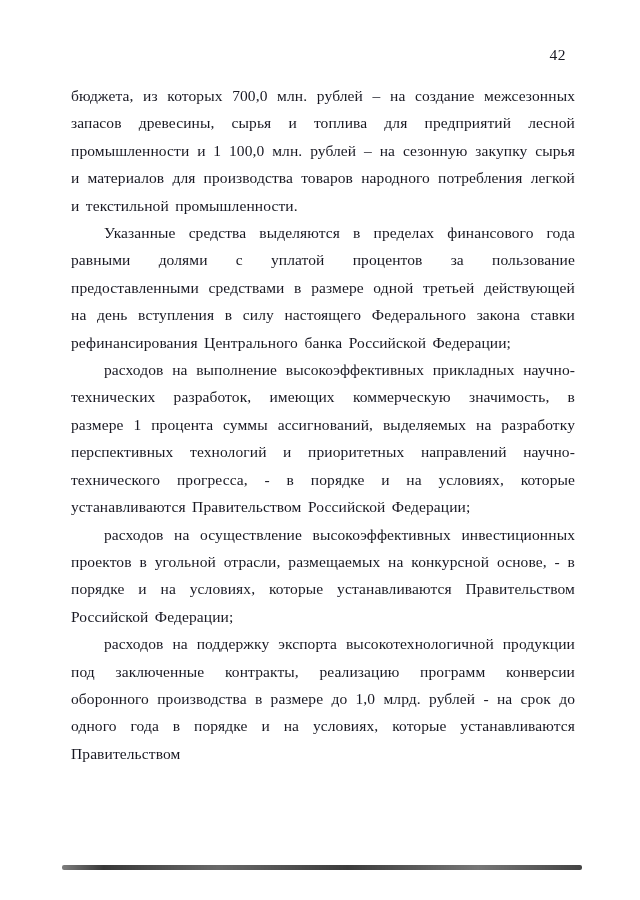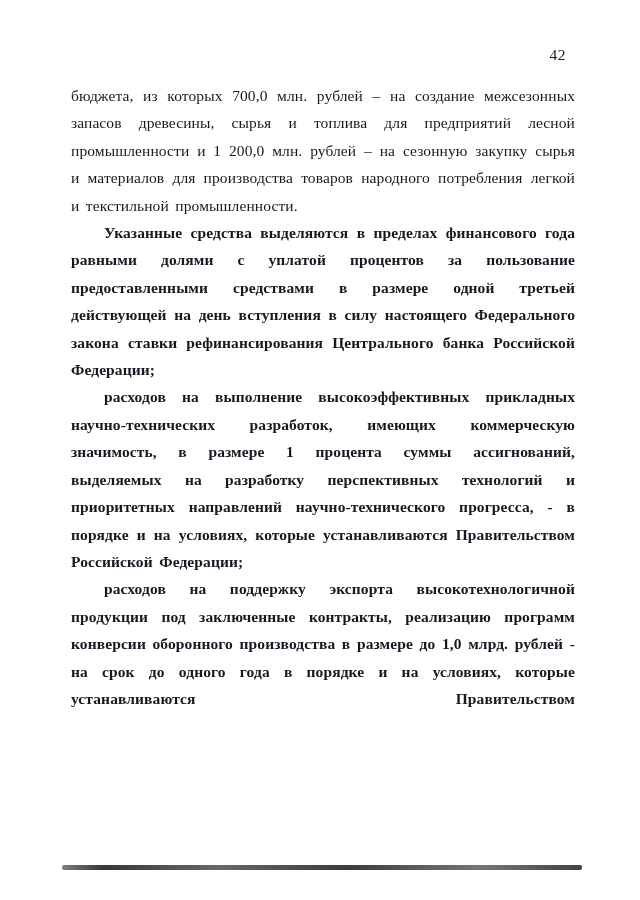--- a/index.html
+++ b/index.html
@@ -36,21 +36,20 @@
     line-height: 27.4px;
     text-align: justify;
     word-spacing: 2.5px;
     letter-spacing: 0.1px;
   }
   .para {
     margin: 0;
   }
   .para.indent {
     text-indent: 33px;
-    font-weight: bold;
   }
   .para.runs-over {
     
     text-align-last: justify;
   }
   .scan-artifact {
     position: absolute;
     left: 62px;
     right: 58px;
     bottom: 30px;
@@ -67,21 +66,22 @@
   }
 </style>
 </head>
 <body>
 
 <div class="page">
 
   <div class="page-number">42</div>
 
   <div class="content">
-    <p class="para">бюджета, из которых 700,0 млн. рублей – на создание межсезонных запасов древесины, сырья и топлива для предприятий лесной промышленности и 1 200,0 млн. рублей – на сезонную закупку сырья и материалов для производства товаров народного потребления легкой и текстильной промышленности.</p>
+    <p class="para">бюджета, из которых 700,0 млн. рублей – на создание межсезонных запасов древесины, сырья и топлива для предприятий лесной промышленности и 1 100,0 млн. рублей – на сезонную закупку сырья и материалов для производства товаров народного потребления легкой и текстильной промышленности.</p>
     <p class="para indent">Указанные средства выделяются в пределах финансового года равными долями с уплатой процентов за пользование предоставленными средствами в размере одной третьей действующей на день вступления в силу настоящего Федерального закона ставки рефинансирования Центрального банка Российской Федерации;</p>
     <p class="para indent">расходов на выполнение высокоэффективных прикладных научно-технических разработок, имеющих коммерческую значимость, в размере 1 процента суммы ассигнований, выделяемых на разработку перспективных технологий и приоритетных направлений научно-технического прогресса, - в порядке и на условиях, которые устанавливаются Правительством Российской Федерации;</p>
+    <p class="para indent">расходов на осуществление высокоэффективных инвестиционных проектов в угольной отрасли, размещаемых на конкурсной основе, - в порядке и на условиях, которые устанавливаются Правительством Российской Федерации;</p>
     <p class="para indent runs-over">расходов на поддержку экспорта высокотехнологичной продукции под заключенные контракты, реализацию программ конверсии оборонного производства в размере до 1,0 млрд. рублей - на срок до одного года в порядке и на условиях, которые устанавливаются Правительством</p>
   </div>
 
   <div class="scan-artifact"></div>
 
 </div>
 
 </body></html>

